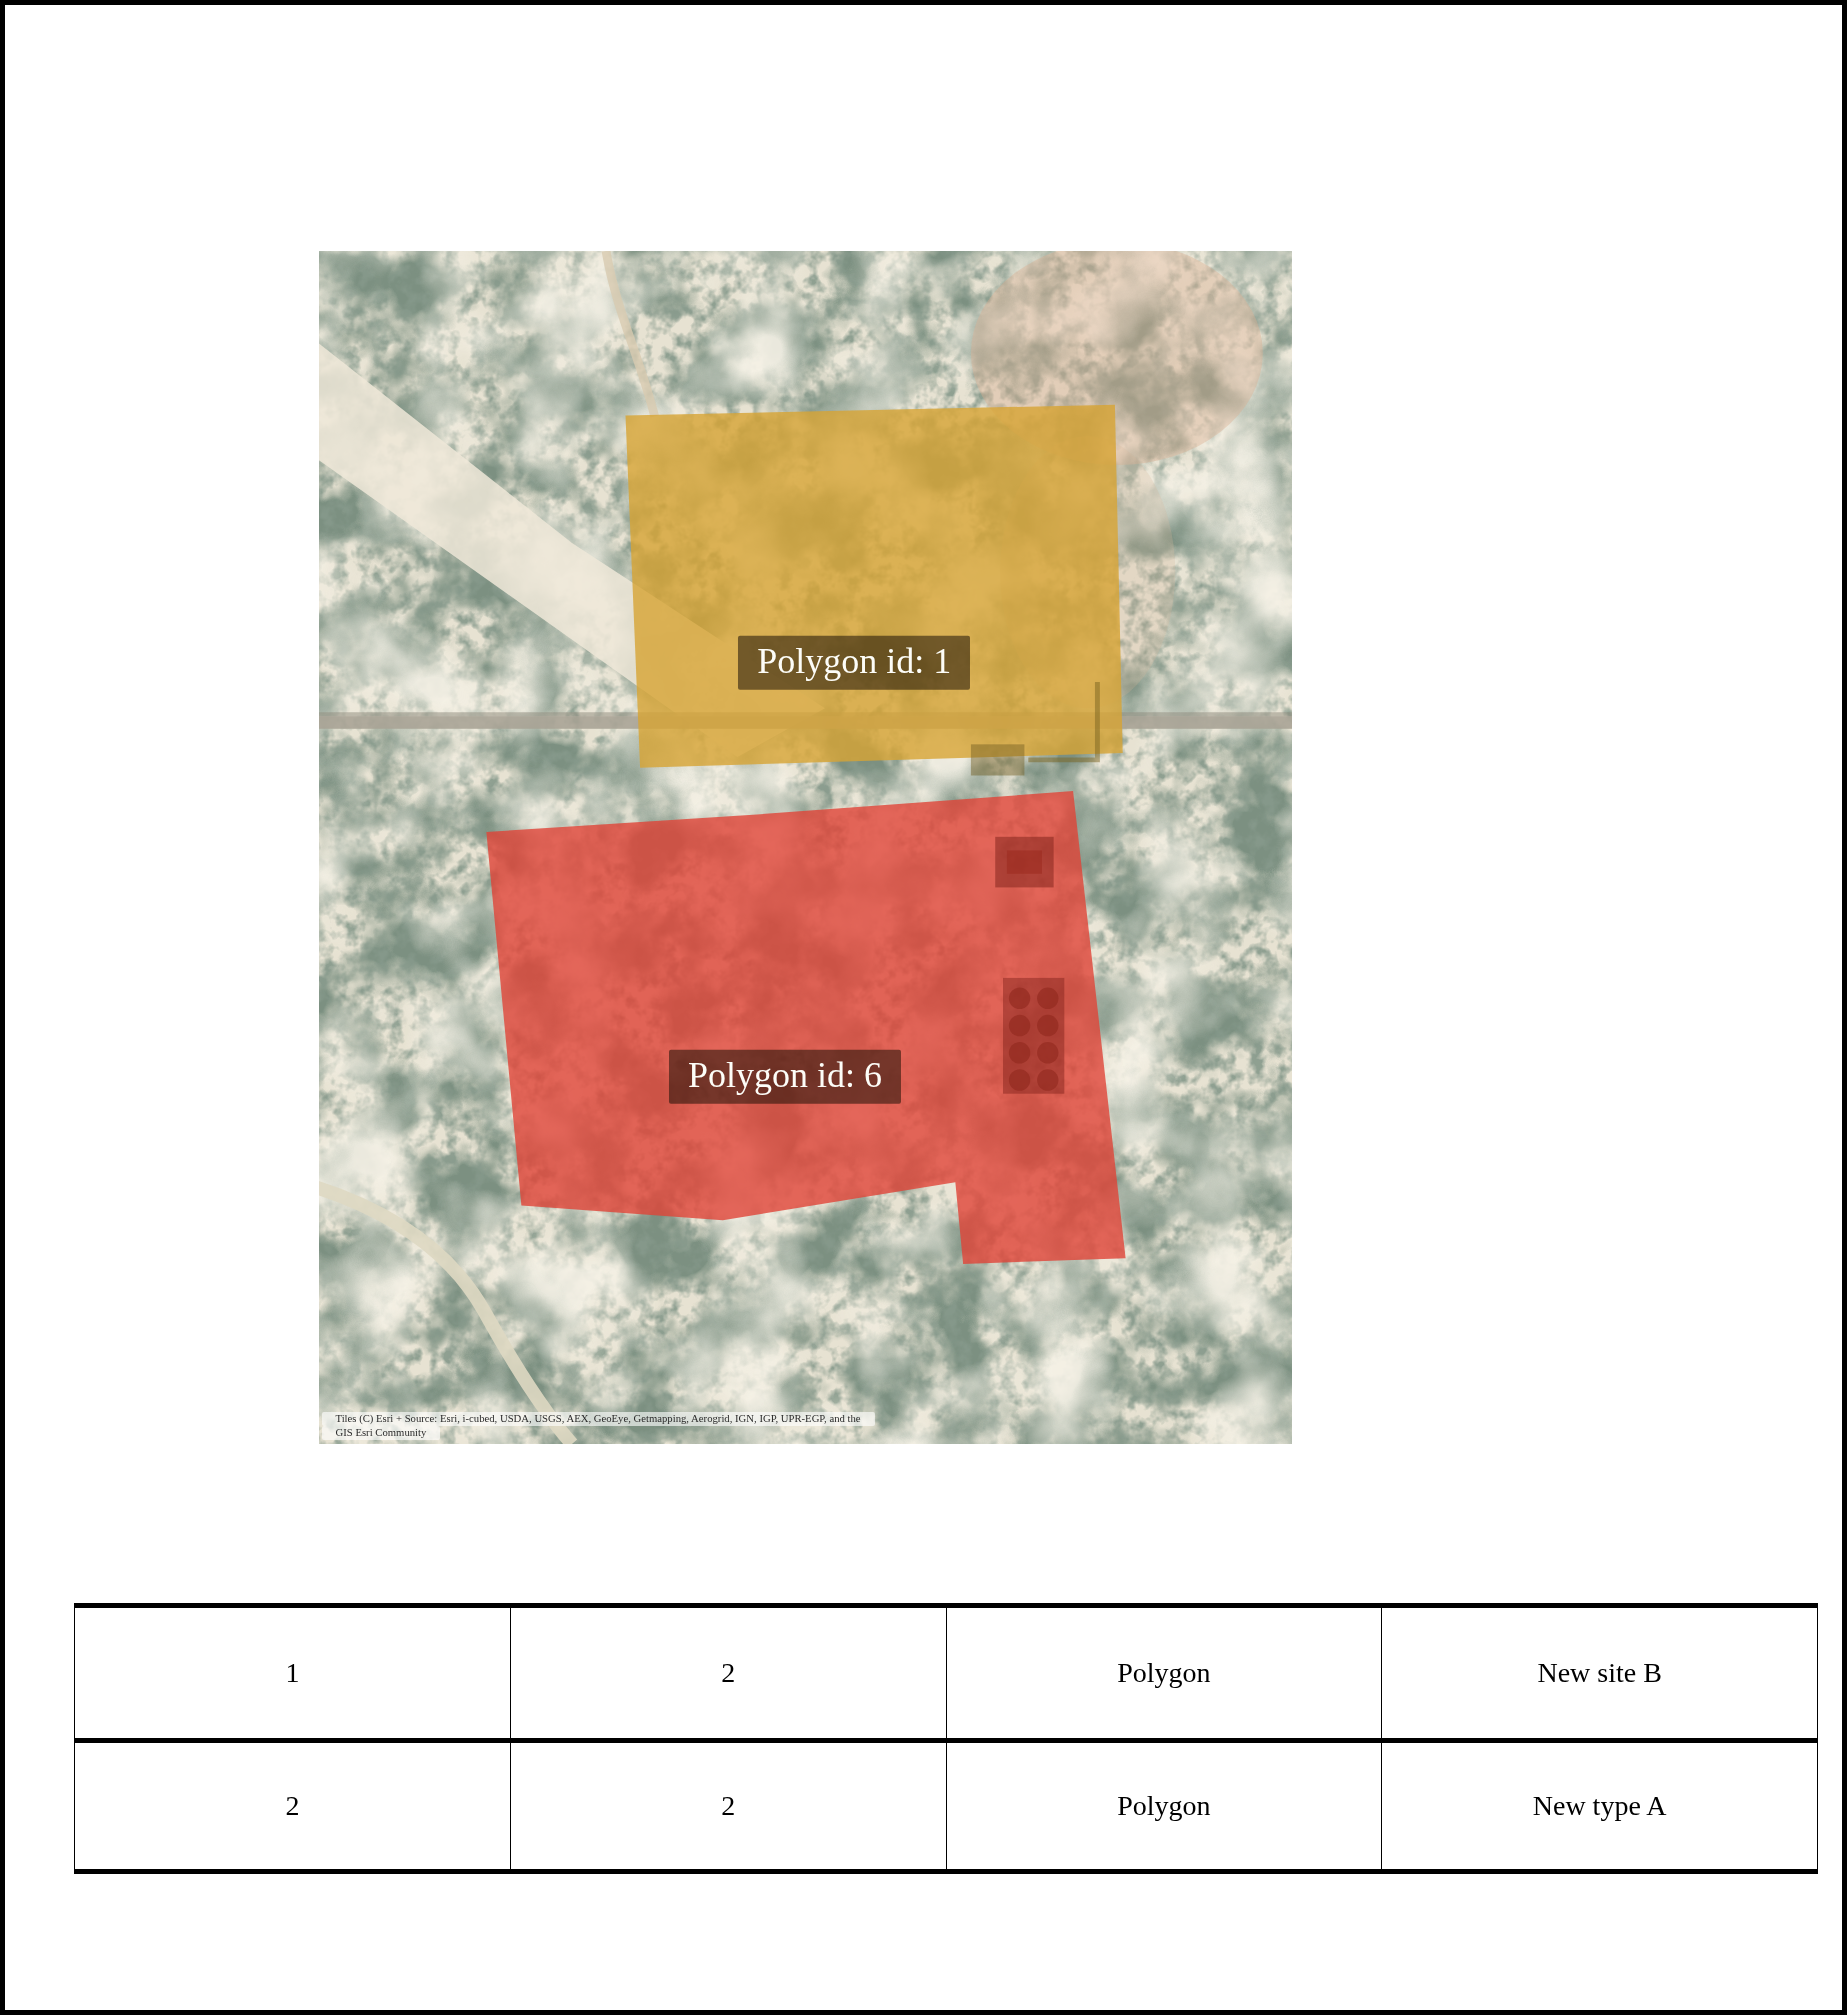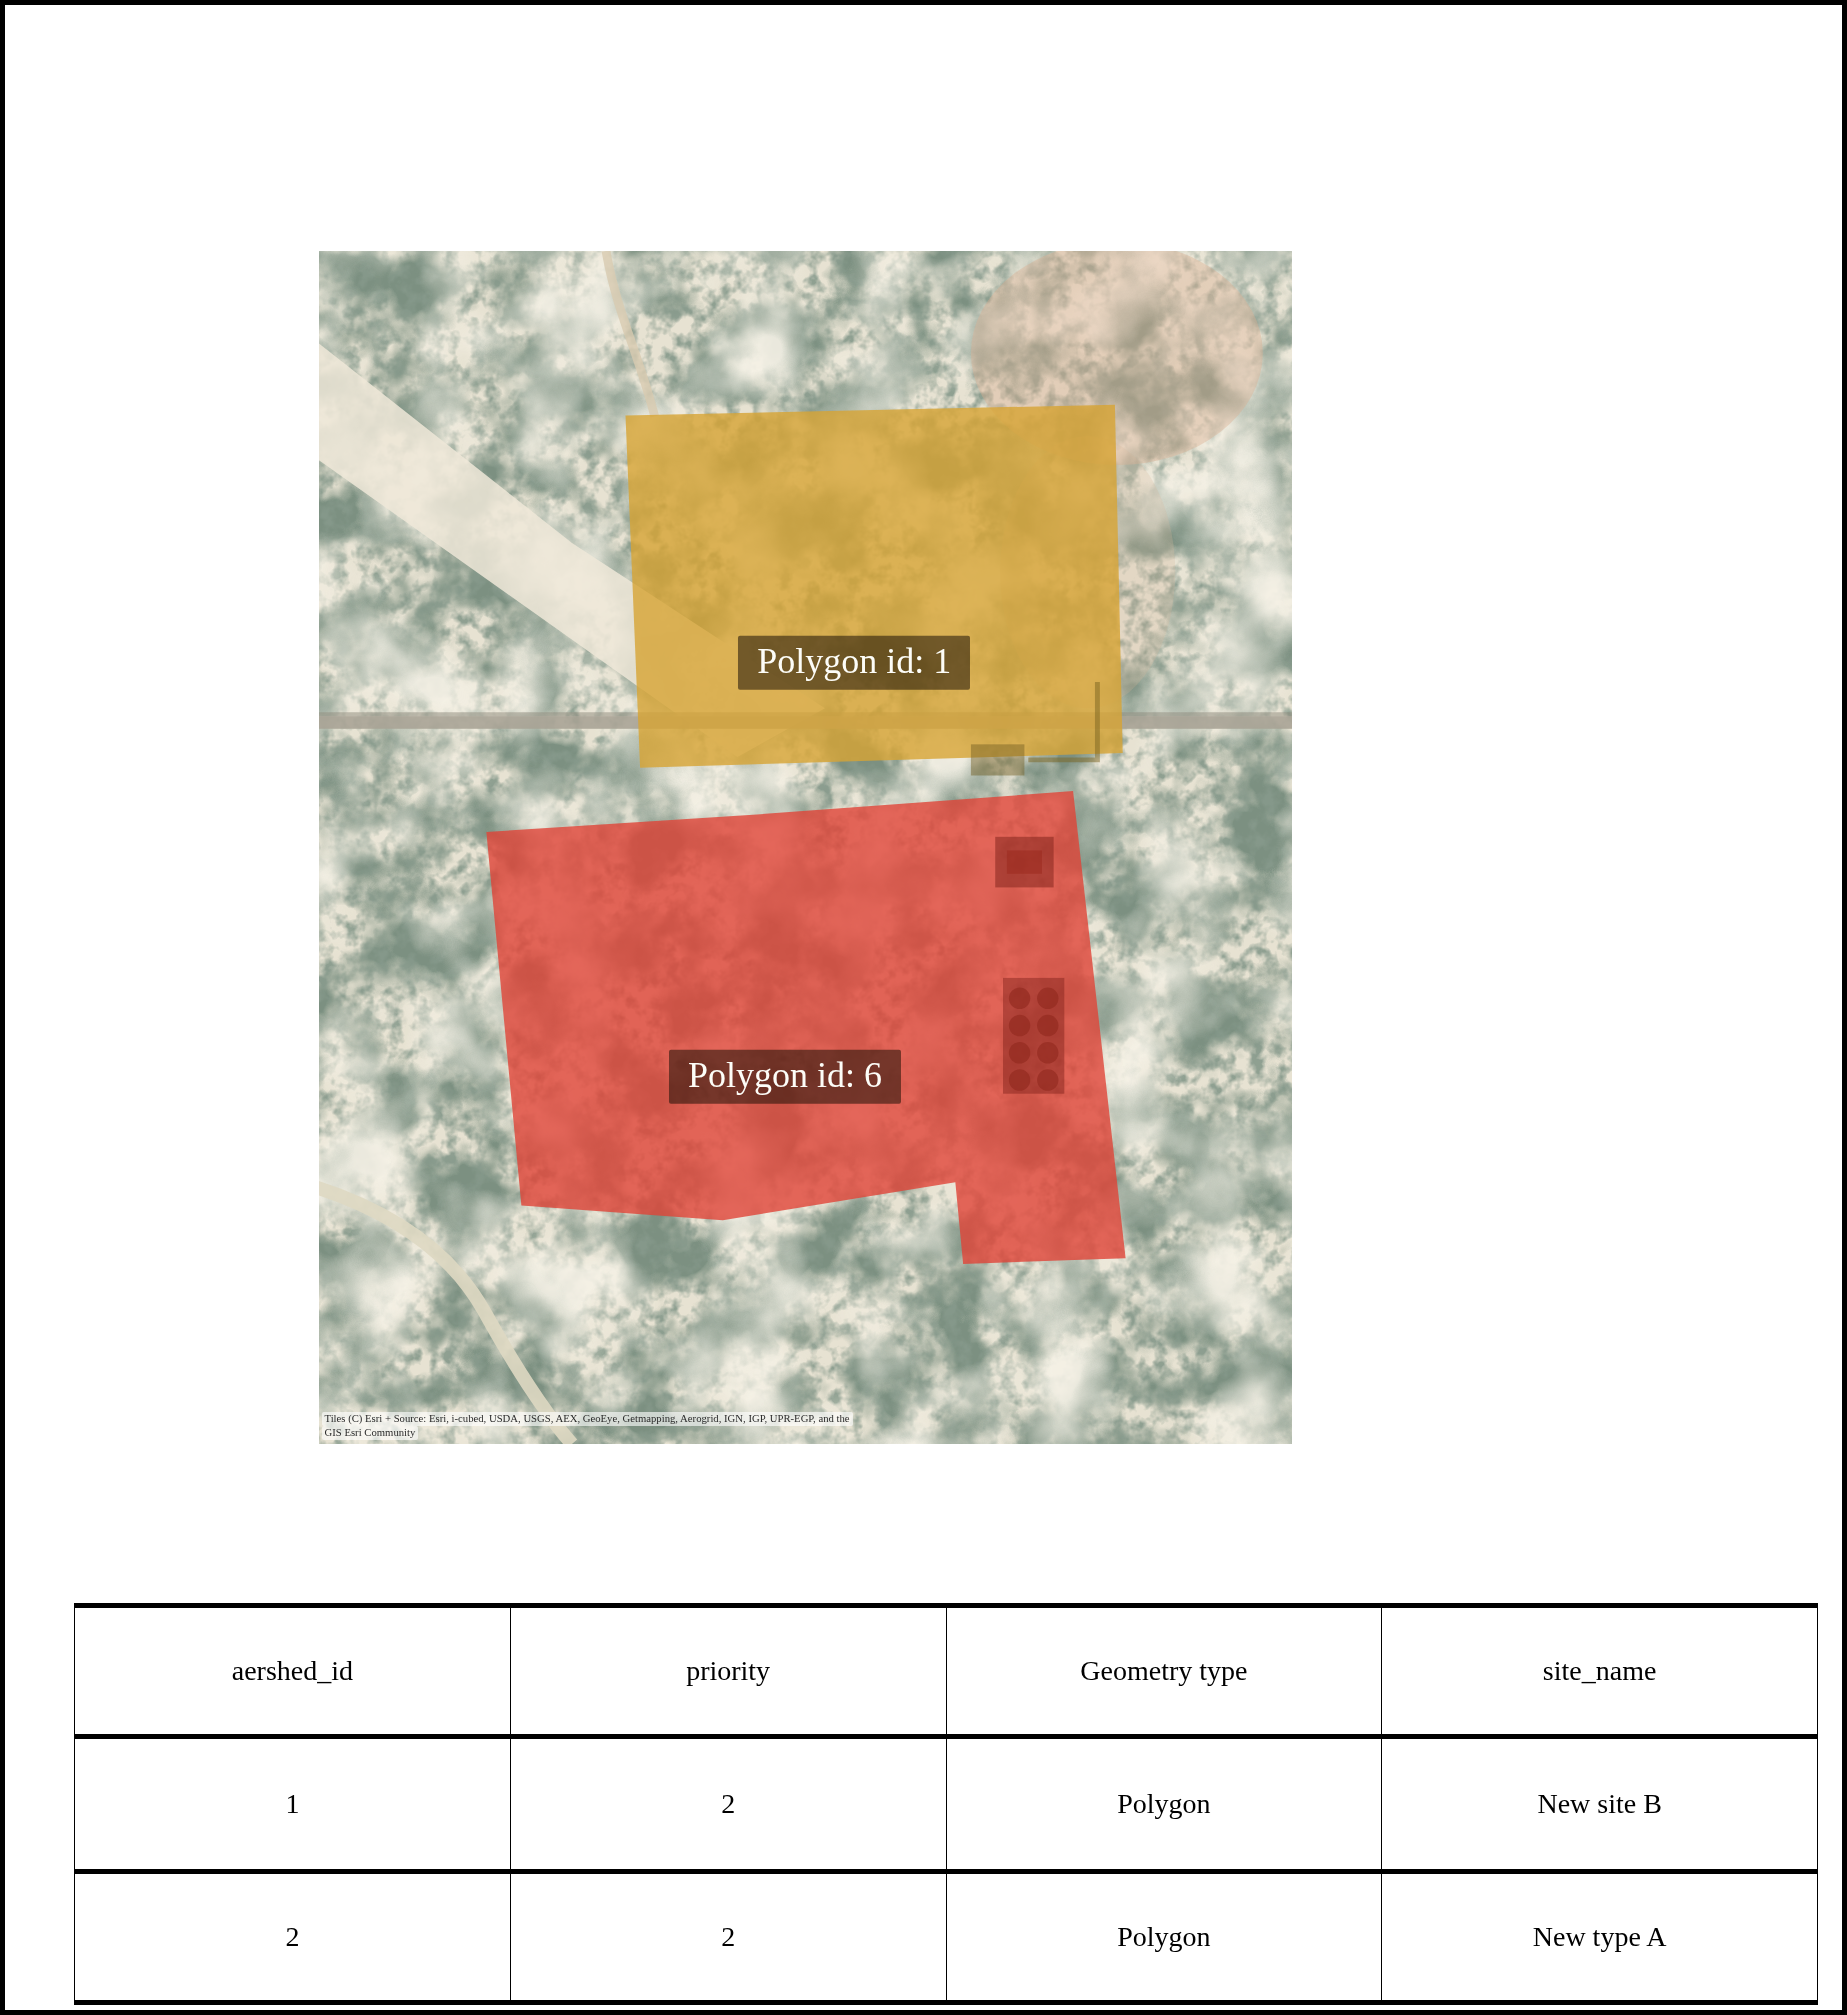--- a/index.html
+++ b/index.html
@@ -34,21 +34,21 @@
   }
   .poly-label.p1{left:55%;top:34.5%;}
   .poly-label.p2{left:47.9%;top:69.2%;}
   .attribution{
     position:absolute;left:2.5px;bottom:3.8px;
     font-size:10.7px;line-height:1.3;color:#2b2b2b;
   }
   .attribution span{
     display:table;
     background:rgba(255,255,255,0.62);
-    padding:0 3px;
+    padding:0 14px;
     border-radius:1.9px;
     white-space:nowrap;
   }
   
   table.results{
     position:absolute;left:69px;top:1598px;
     width:1744px;
     border-collapse:collapse;
     table-layout:fixed;
     font-size:28px;color:#000;
@@ -131,26 +131,20 @@
     <div class="poly-label p2">Polygon id: 6</div>
 
     <div class="attribution">
       <span>Tiles (C) Esri + Source: Esri, i-cubed, USDA, USGS, AEX, GeoEye, Getmapping, Aerogrid, IGN, IGP, UPR-EGP, and the</span>
       <span>GIS Esri Community</span>
     </div>
   </div>
 
   <table class="results">
     <tbody>
-        <tr class="hdr">
-      <th>aershed_id</th>
-      <th>priority</th>
-      <th>Geometry type</th>
-      <th>site_name</th>
-    </tr>
     <tr class="r1">
       <td>1</td>
       <td>2</td>
       <td>Polygon</td>
       <td>New site B</td>
     </tr>
     <tr class="r2">
       <td>2</td>
       <td>2</td>
       <td>Polygon</td>

